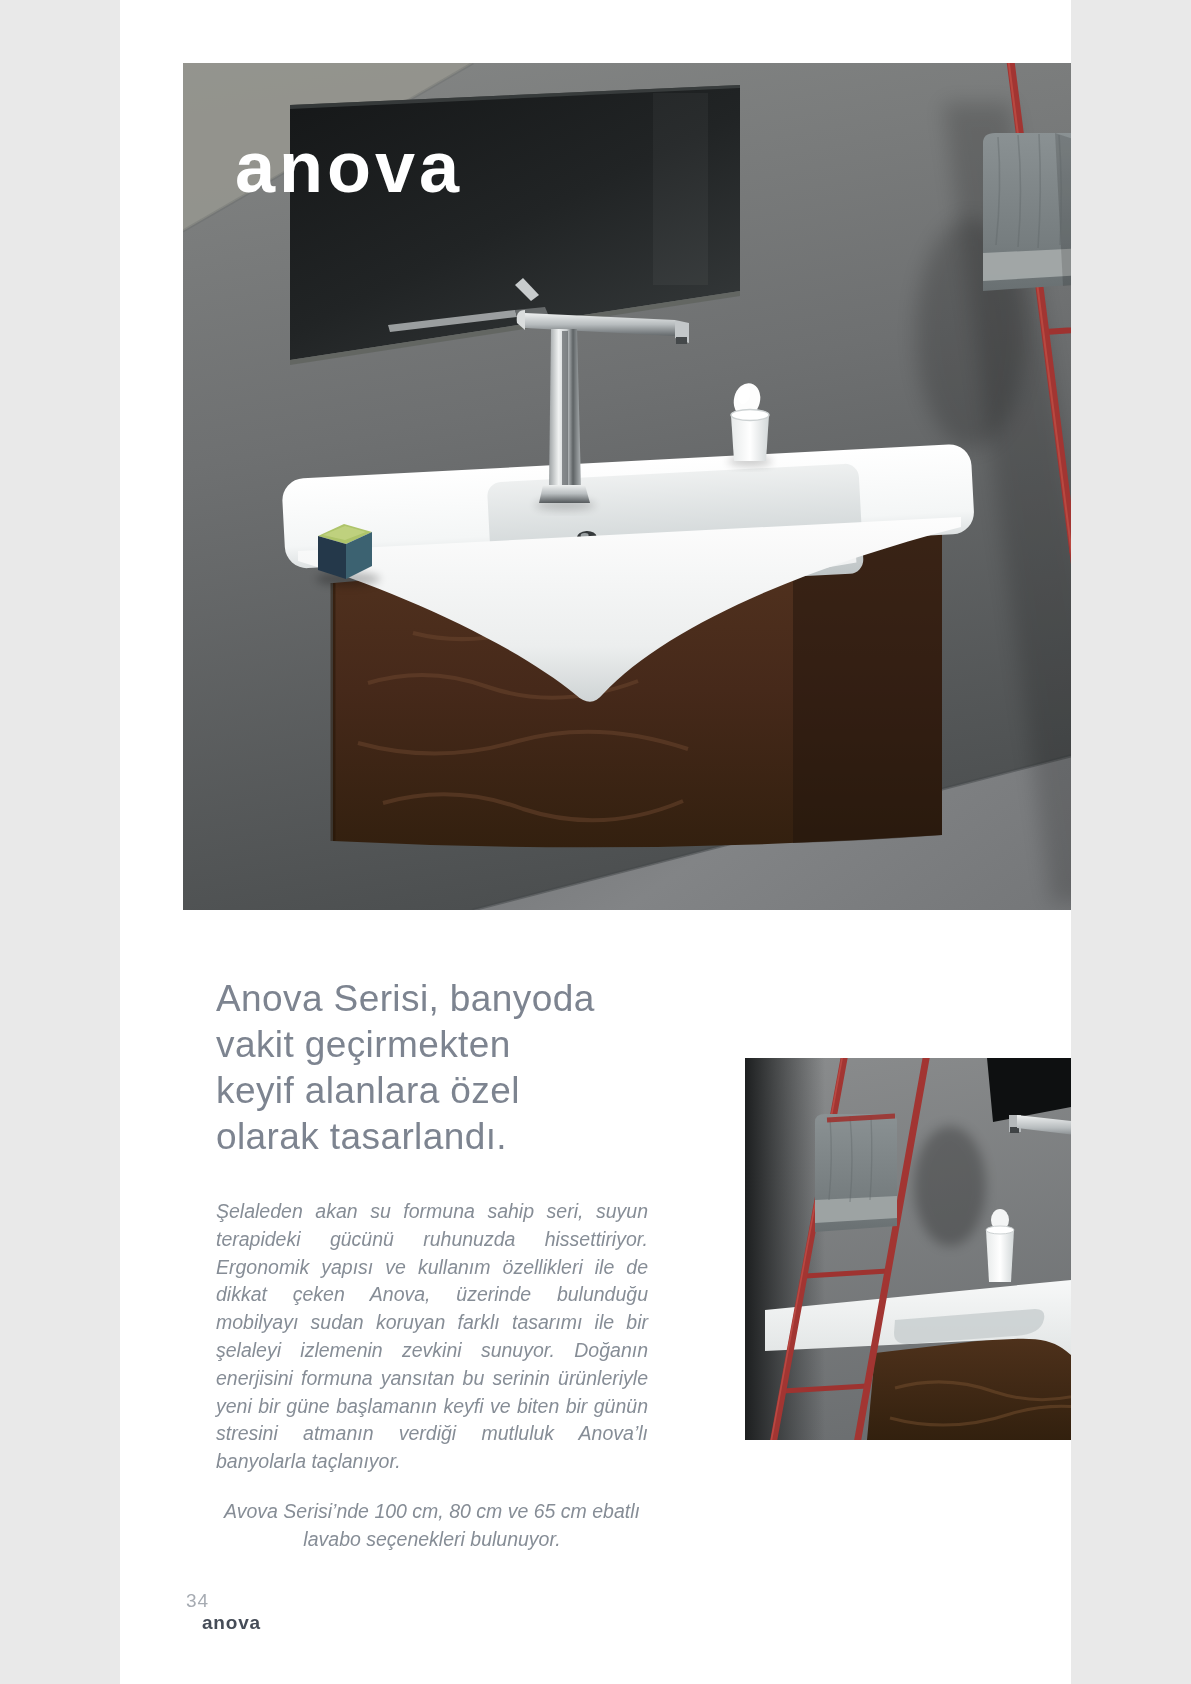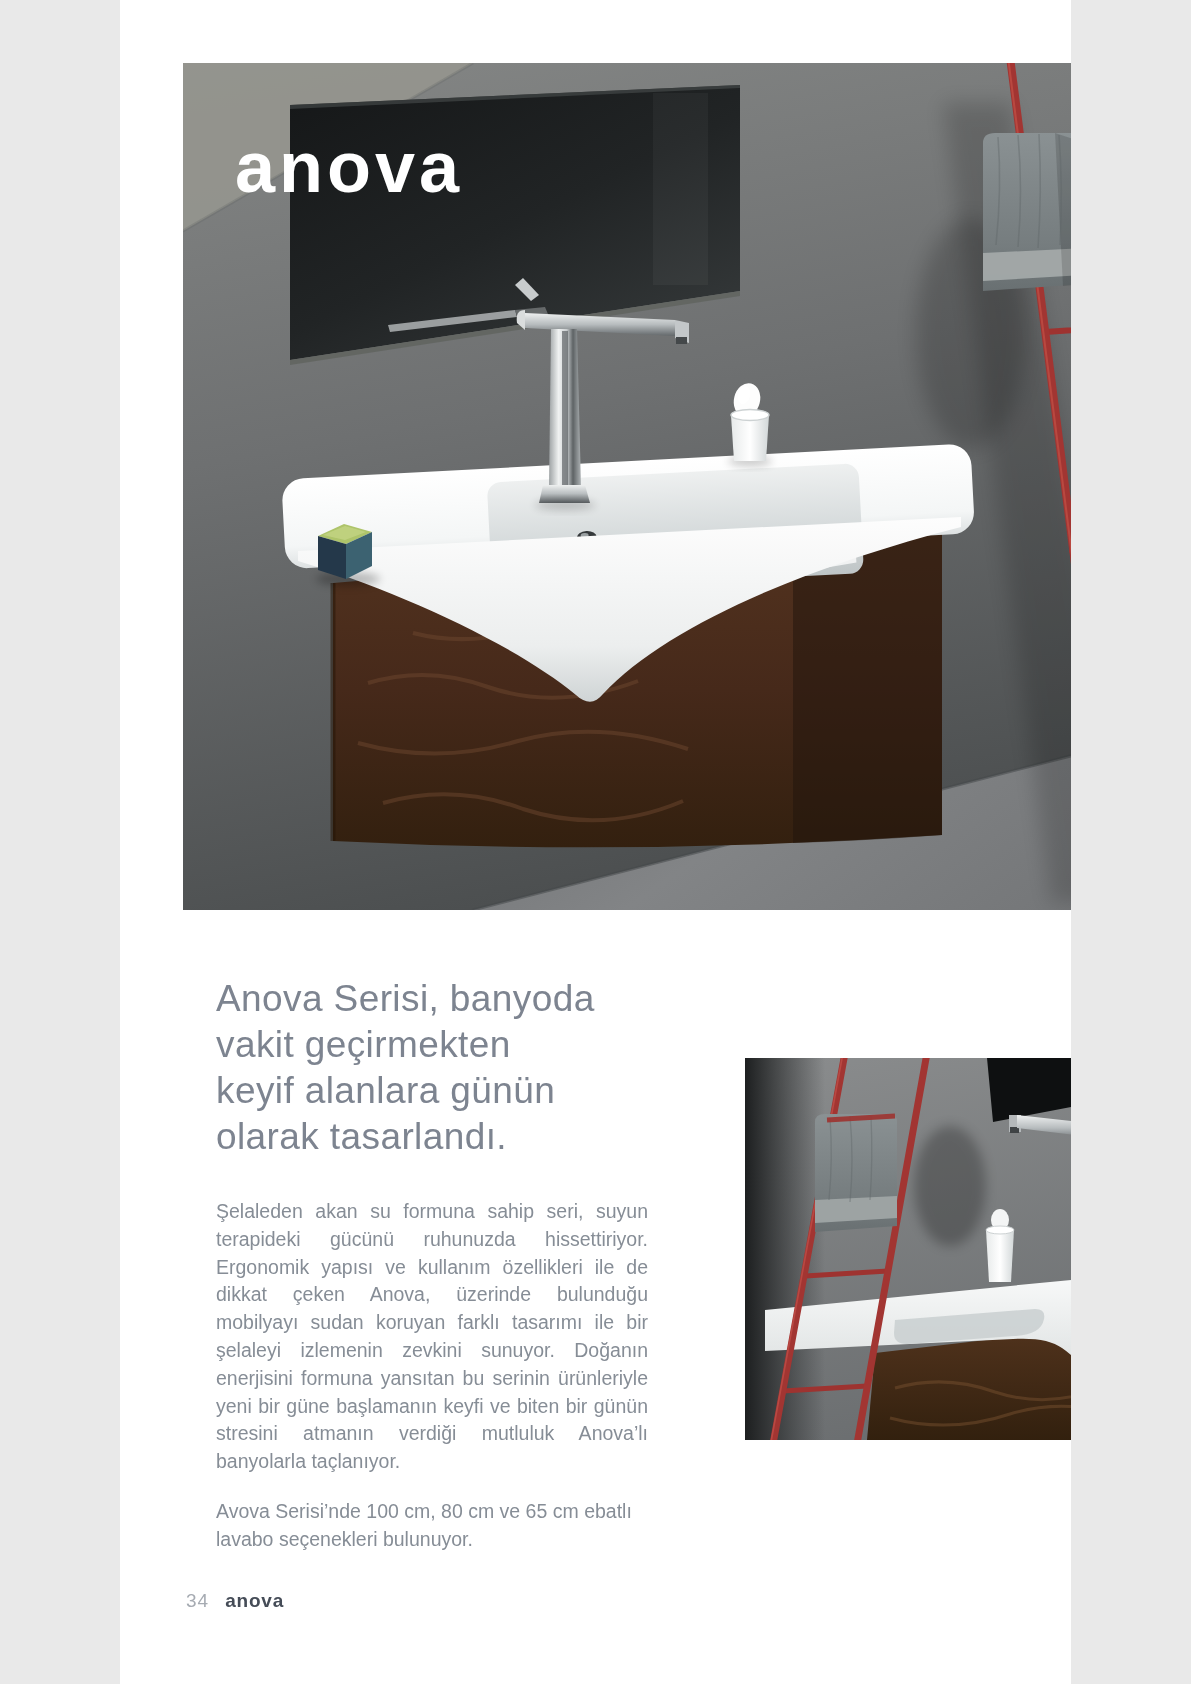--- a/index.html
+++ b/index.html
@@ -25,26 +25,27 @@
   
   #headline{
     position:absolute;left:96px;top:976px;width:470px;
     font-size:37px;line-height:46px;font-weight:300;color:#7d8490;
     letter-spacing:0.4px;white-space:pre-line;
   }
   #bodycopy{
     position:absolute;left:96px;top:1198px;width:432px;
     font-size:19.5px;line-height:27.8px;font-weight:300;color:#868d96;
     text-align:justify;
+    font-style:italic;
   }
   #bodycopy p{margin:0;}
-  #bodycopy p + p{margin-top:22px;text-align:left;}
+  #bodycopy p + p{margin-top:22px;text-align:center;}
   
   #footer{
-    position:absolute;left:66px;top:1590px;display:flex;align-items:flex-start;
+    position:absolute;left:66px;top:1590px;display:flex;align-items:flex-start;flex-direction:column;
   }
   #footer .pageno{font-size:19px;color:#a6abb2;letter-spacing:1px;}
   #footer .brand{font-size:19px;font-weight:bold;color:#454c57;margin-left:16px;letter-spacing:0.8px;}
 </style>
 </head>
 <body>
 
 <div id="page">
 
   <div id="hero">
@@ -213,21 +214,21 @@
           <path d="M856,71 q3,58 -1,114"></path>
           <path d="M876,72 q4,52 1,110"></path>
         </g>
       </g>
     </svg>
     <div id="hero-logo">anova</div>
   </div>
 
   <div id="headline">Anova Serisi, banyoda
 vakit geçirmekten
-keyif alanlara günün
+keyif alanlara özel
 olarak tasarlandı.</div>
 
   <div id="bodycopy">
     <p>Şelaleden akan su formuna sahip seri, suyun terapideki gücünü ruhunuzda hissettiriyor. Ergonomik yapısı ve kullanım özellikleri ile de dikkat çeken Anova, üzerinde bulunduğu mobilyayı sudan koruyan farklı tasarımı ile bir şelaleyi izlemenin zevkini sunuyor. Doğanın enerjisini formuna yansıtan bu serinin ürünleriyle yeni bir güne başlamanın keyfi ve biten bir günün stresini atmanın verdiği mutluluk Anova’lı banyolarla taçlanıyor.</p>
     <p>Avova Serisi’nde 100 cm, 80 cm ve 65 cm ebatlı lavabo seçenekleri bulunuyor.</p>
   </div>
 
   <div id="secondary">
     <svg width="515" height="382" viewBox="0 0 515 382">
       <defs>

